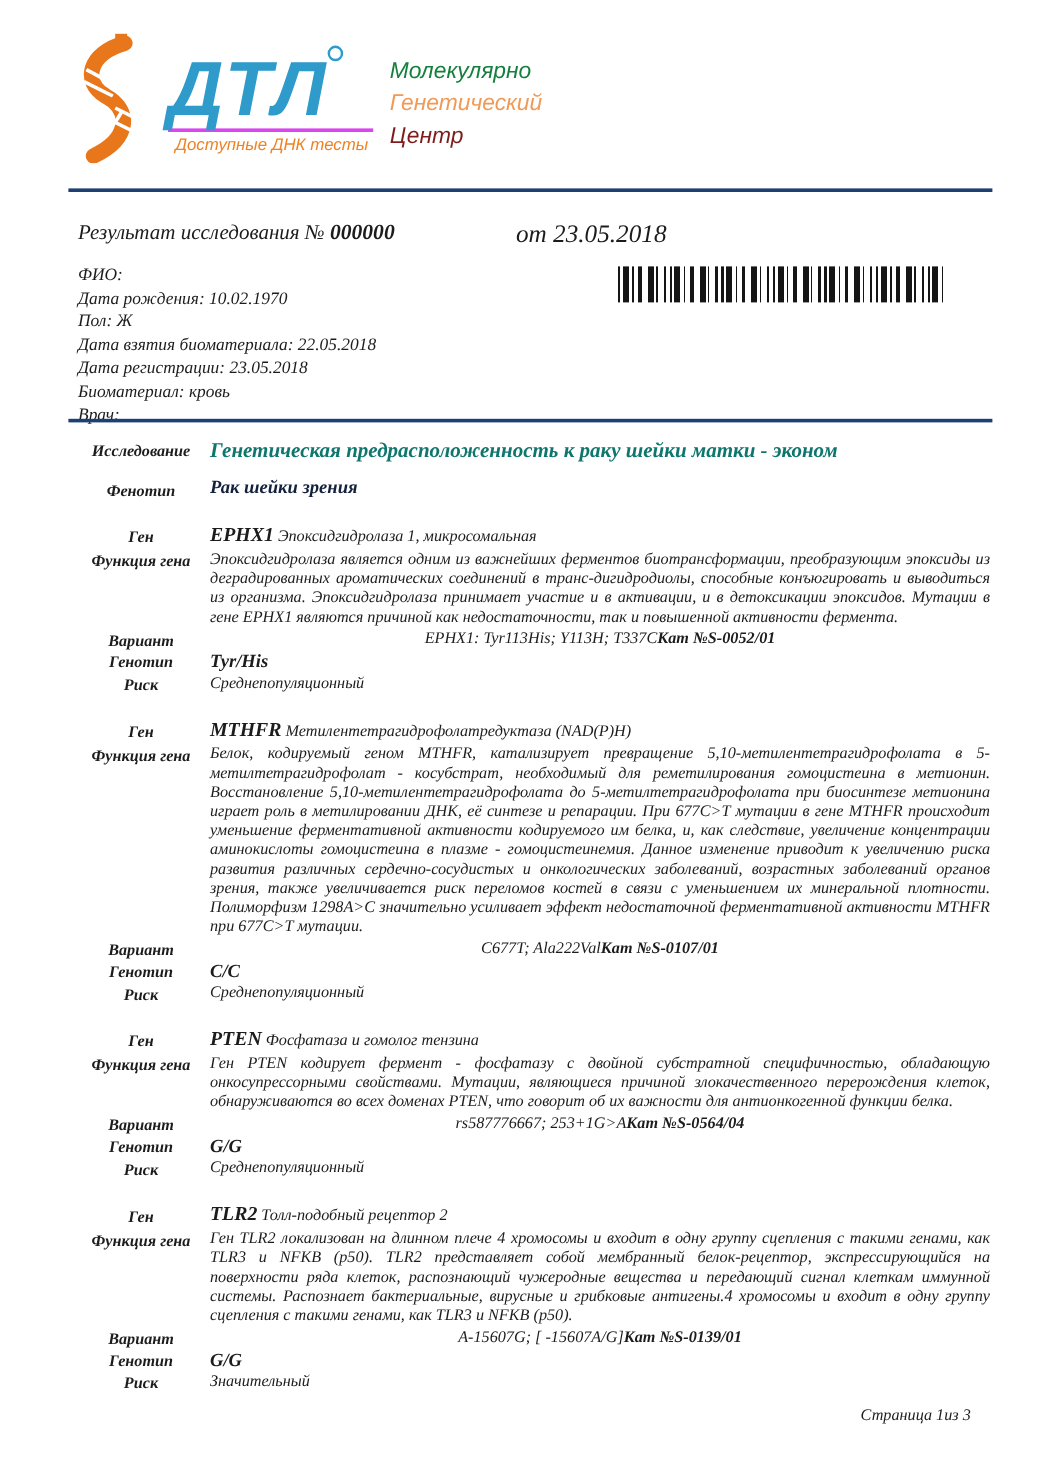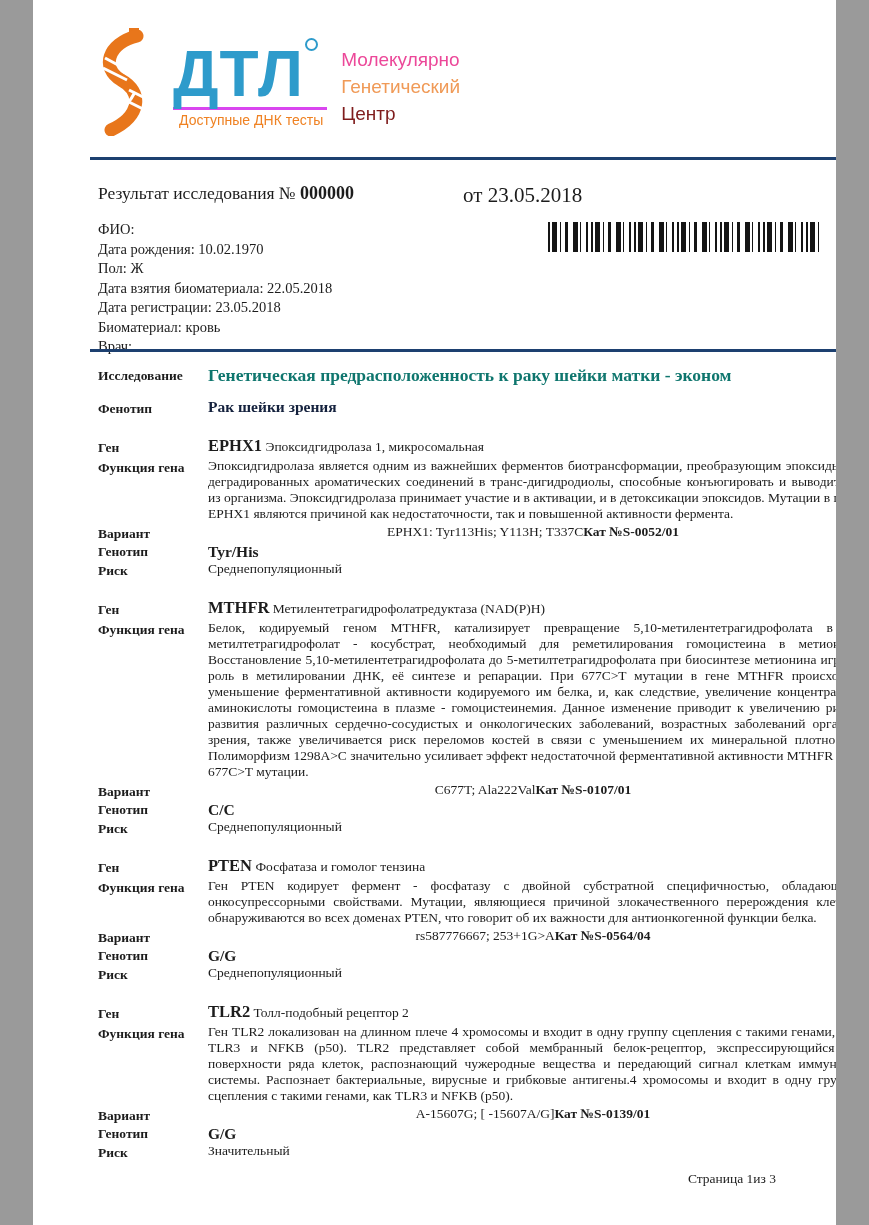--- a/index.html
+++ b/index.html
@@ -1,23 +1,24 @@
 <!DOCTYPE html>
 <html><head>
 <meta charset="utf-8">
 <style>
   html,body{margin:0;padding:0;background:#9a9a9a;}
   .page{
     position:relative;
-    width:803px;height:1225px;
+    width:869px;height:1225px;
     background:#ffffff;
     margin:0 auto;
     font-family:"Liberation Serif", serif;
     color:#1c1c1c;
     overflow:hidden;
+    font-style:italic;
   }
   
   .logo{position:absolute;left:58px;top:28px;display:flex;align-items:flex-start;}
   .helix{width:78px;height:108px;flex:0 0 auto;}
   .brandwrap{margin-left:4px;margin-top:16px;}
   .brand{
     font-family:"Liberation Sans", sans-serif;
     font-weight:bold;font-size:64px;line-height:0.95;
     color:#2e9bcb;letter-spacing:1px;position:relative;display:inline-block;
   }
@@ -29,21 +30,21 @@
     border-top:3px solid #d946ef;
     margin-top:2px;padding:2px 4px 0 6px;
     font-family:"Liberation Sans", sans-serif;
     font-size:14px;color:#ef8223;white-space:nowrap;
   }
   .subtitle{
     margin-left:14px;margin-top:18px;
     font-family:"Liberation Sans", sans-serif;
     font-size:19px;line-height:27px;
   }
-  .subtitle .l1{color:#ec4899;}
+  .subtitle .l1{color:#15803d;}
   .subtitle .l2{color:#f09a57;}
   .subtitle .l3{color:#7f1d1d;}
   
   .rule{position:absolute;left:57px;width:770px;height:3px;background:#1d4070;}
   .rule1{top:157px;}
   .rule2{top:349px;}
   
   .doc-title{position:absolute;left:65px;top:183px;font-size:17.5px;color:#1c1c1c;}
   .doc-title b{font-size:18px;}
   .doc-date{position:absolute;left:430px;top:183px;font-size:21px;}
@@ -58,21 +59,21 @@
       #151515 12px 13px,transparent 13px 17px,
       #151515 17px 20px,transparent 20px 25px,
       #151515 25px 30px,transparent 30px 32px,
       #151515 32px 33px,transparent 33px 38px,
       #151515 38px 40px,transparent 40px 43px);
   }
   
   .content{position:absolute;left:65px;top:364px;width:760px;}
   .row{display:grid;grid-template-columns:110px 650px;column-gap:0;}
   .lbl{
-    font-weight:bold;font-size:13.5px;text-align:left;
+    font-weight:bold;font-size:13.5px;text-align:center;
     padding-right:5px;line-height:16px;padding-top:2px;
   }
   .val{font-size:13.5px;line-height:16px;}
   .study-row{margin-bottom:13px;}
   .study-row .lbl{padding-top:4px;}
   .study-title{color:#0f766e;font-weight:bold;font-size:17.5px;line-height:22px;}
   .pheno-row{margin-bottom:20px;}
   .pheno-val{font-weight:bold;font-size:15.5px;color:#14213d;}
   .gene-section{margin-top:21px;}
   .gene-section:first-of-type{margin-top:0;}

